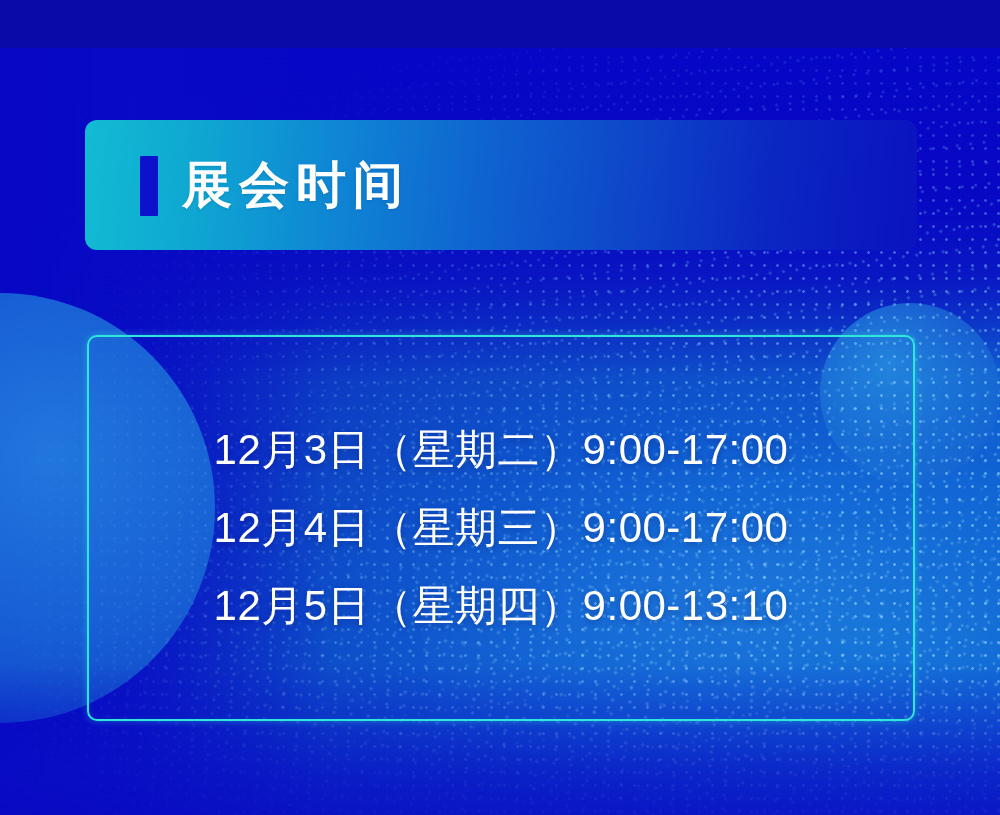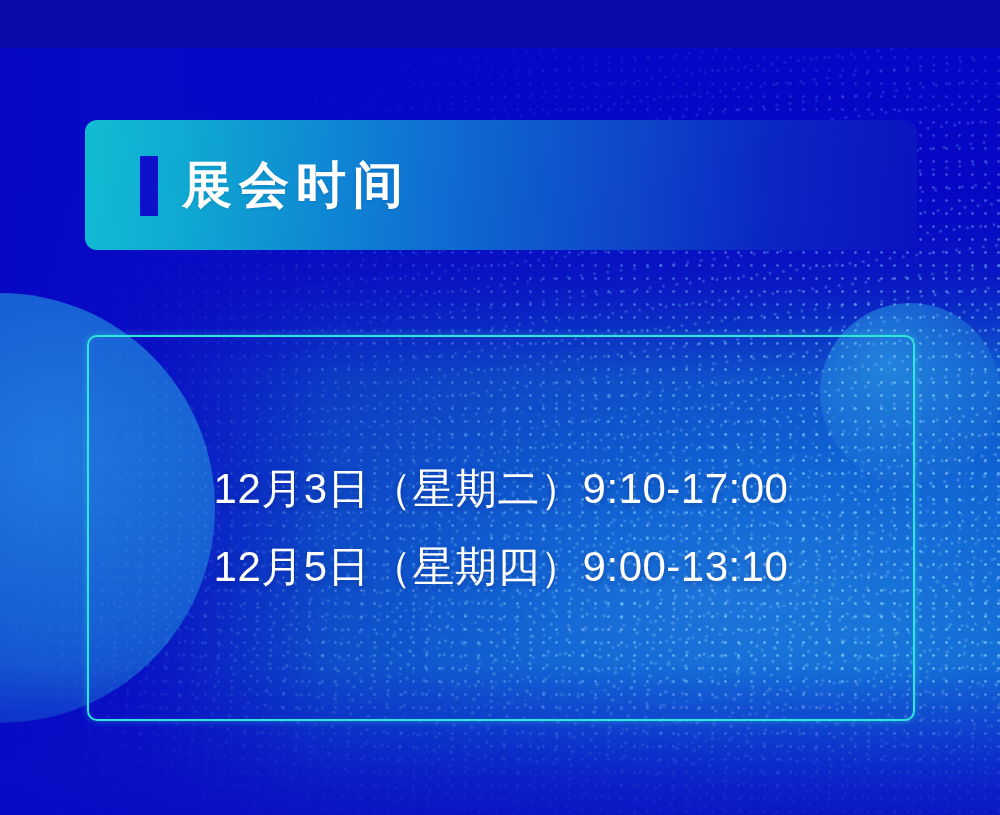--- a/index.html
+++ b/index.html
@@ -199,18 +199,19 @@
   <div class="bg-bottom-dark"></div>
   <div class="bg-bottom-strip"></div>
 
   <div class="banner">
     <div class="banner-accent"></div>
     <div class="banner-title">展会时间</div>
   </div>
 
   <div class="frame">
     <div class="schedule">
-      <div class="schedule-line">12月3日（星期二）9:10-17:00</div>
+      <div class="schedule-line">12月3日（星期二）9:00-17:00</div>
+      <div class="schedule-line">12月4日（星期三）9:00-17:00</div>
       <div class="schedule-line">12月5日（星期四）9:00-13:10</div>
     </div>
   </div>
 
 </div>
 
 </body></html>

